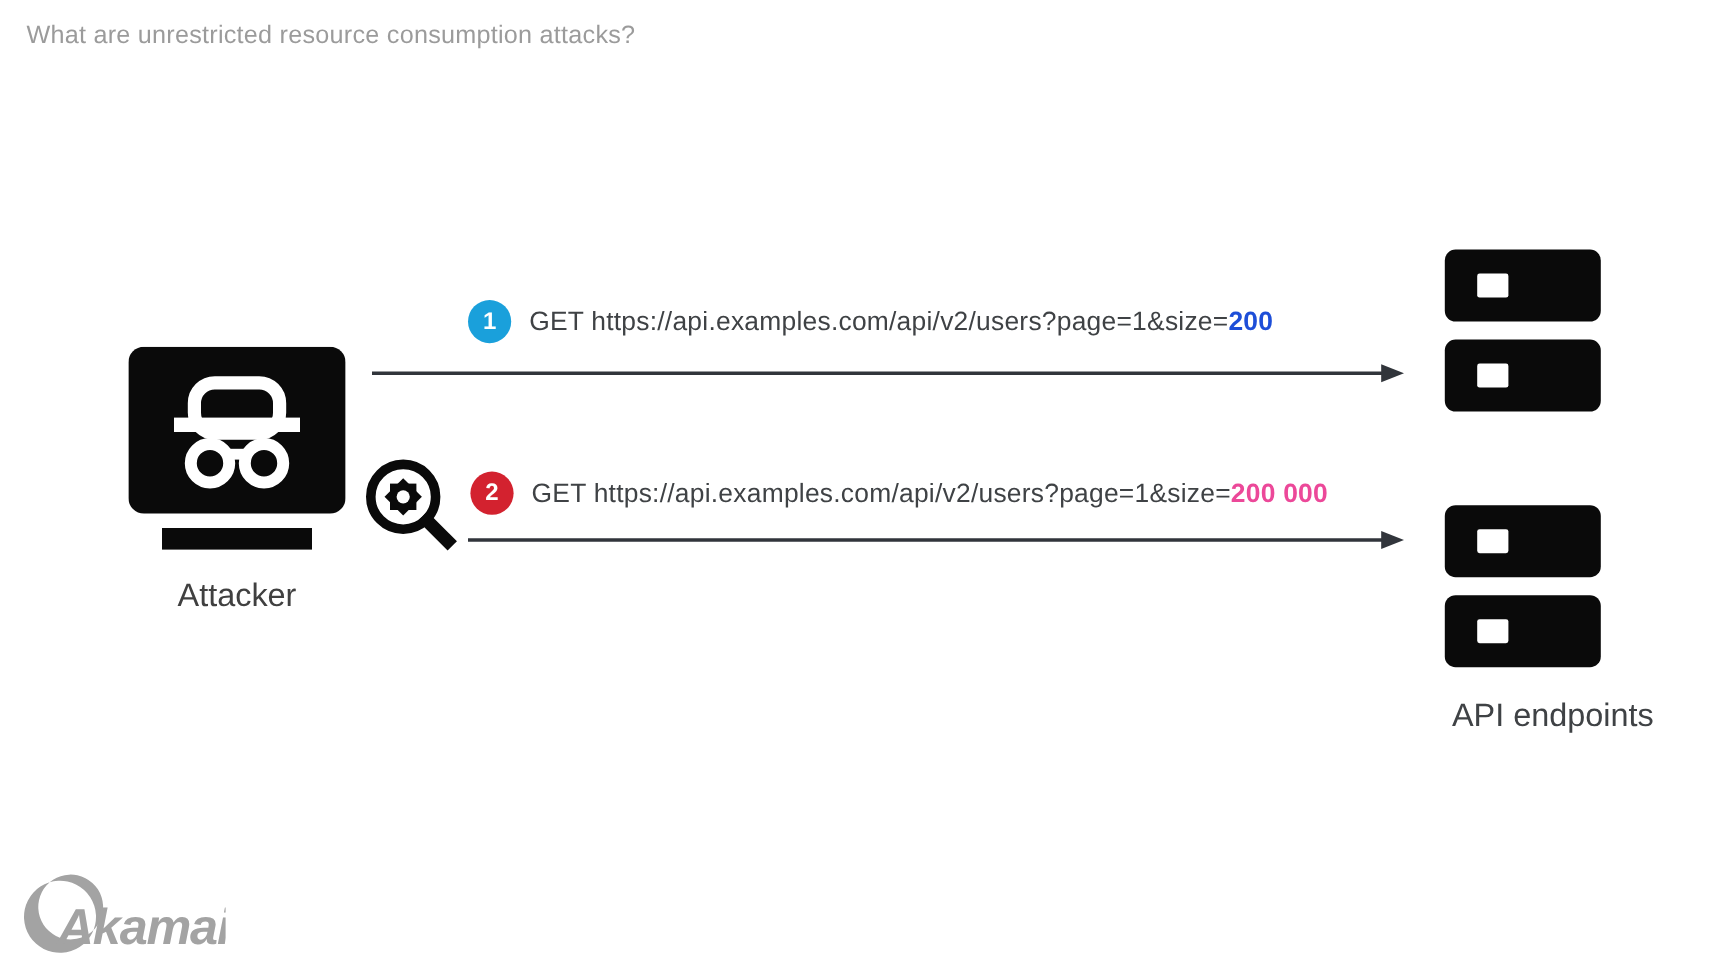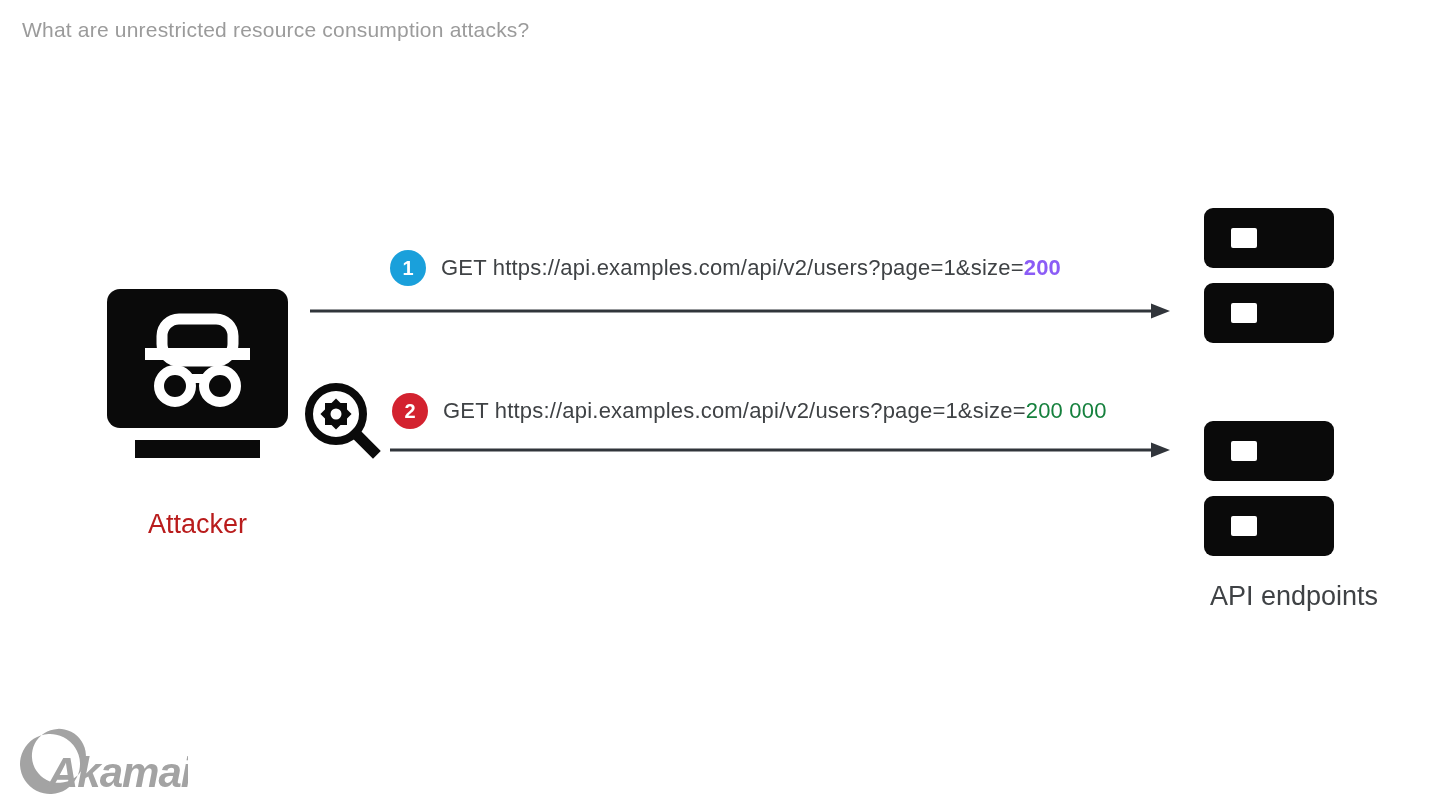--- a/index.html
+++ b/index.html
@@ -10,41 +10,41 @@
 
   .page-title {
     position: absolute; left: 22px; top: 18px;
     font-size: 21px; font-weight: 500; color: #9b9b9b; letter-spacing: 0.2px;
   }
 
   
   .attacker-icon { position: absolute; left: 107px; top: 289px; width: 181px; height: 170px; }
   .attacker-label {
     position: absolute; left: 87px; top: 481px; width: 221px;
-    text-align: center; font-size: 27px; color: #b91c1c; margin-top: 28px;
+    text-align: center; font-size: 27px; color: #404040;
   }
 
   
   .magnifier-icon { position: absolute; left: 302px; top: 380px; width: 80px; height: 84px; }
 
   
   .request-row { position: absolute; display: flex; align-items: center; gap: 15px; }
   .request-row-1 { left: 390px; top: 250px; }
   .request-row-2 { left: 392px; top: 393px; }
   .num-badge {
     width: 36px; height: 36px; border-radius: 50%;
     color: #ffffff; font-size: 20px; font-weight: 700;
     display: flex; align-items: center; justify-content: center;
     flex: 0 0 auto;
   }
   .badge-blue { background: #1aa0db; }
   .badge-red  { background: #d3222f; }
   .request-text { font-size: 22px; color: #3f4245; white-space: nowrap; letter-spacing: 0.2px; }
-  .hl-blue { color: #8b5cf6; font-weight: 700; text-align: center; }
-  .hl-red  { color: #15803d; font-weight: 400; margin-top: 24px; }
+  .hl-blue { color: #1d4ed8; font-weight: 700; text-align: center; }
+  .hl-red  { color: #ec4899; font-weight: 700; margin-top: 24px; }
 
   
   .arrow-svg { position: absolute; }
   .arrow-1 { left: 308px; top: 300px; }
   .arrow-2 { left: 388px; top: 439px; }
 
   
   .server-stack { position: absolute; left: 1204px; width: 130px; }
   .server-stack-top { top: 208px; }
   .server-stack-bottom { top: 421px; }

